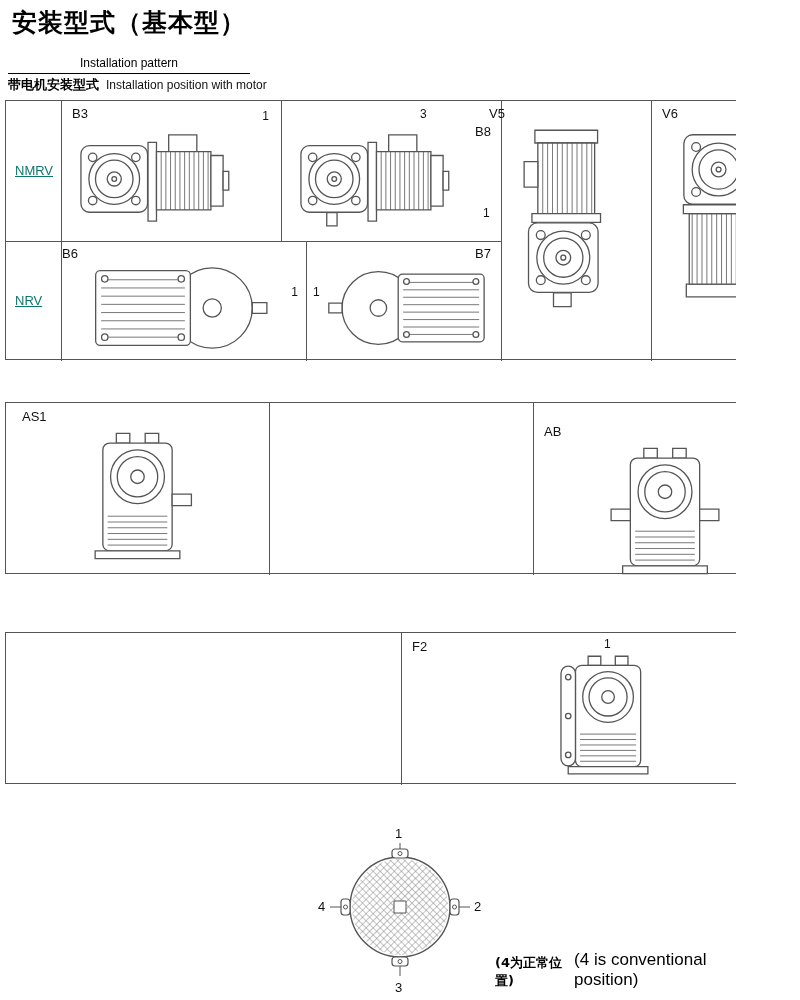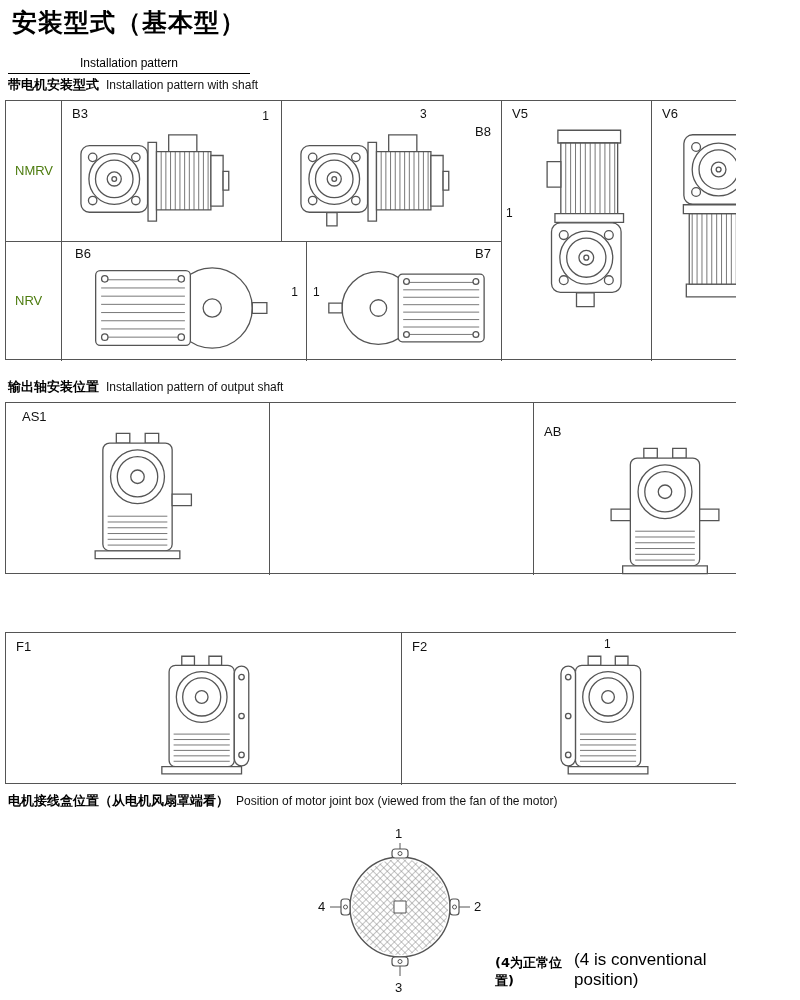--- a/index.html
+++ b/index.html
@@ -15,21 +15,21 @@
   .title-en { font-size:12px; margin-top:17px; }
   .sec-head { position:absolute; left:8px; display:flex; align-items:baseline; gap:7px; }
   .sec-zh { font-size:13px; font-weight:700; font-family:"DejaVu Sans", sans-serif; }
   .sec-en { font-size:12px; color:#111; }
   .tbl { position:absolute; border:1px solid #555; background:#fff; }
   .vline { position:absolute; width:1px; background:#555; }
   .hline { position:absolute; height:1px; background:#555; }
   .cell { position:absolute; }
   .cell-label { position:absolute; font-size:13px; color:#111; }
   .callout { position:absolute; font-size:12px; color:#111; }
-  .rowlbl { position:absolute; left:9px; font-size:13px; color:#4d7c0f; }
+  .rowlbl { position:absolute; left:9px; font-size:13px; color:#0f766e;text-decoration:underline; }
   .drawing { position:absolute; left:2px; right:2px; top:16px; bottom:2px;
     width:calc(100% - 4px); height:calc(100% - 18px); }
   .fan-label { position:absolute; font-size:13px; color:#111; }
   .note { position:absolute; display:flex; align-items:flex-end; gap:10px; }
   .note-zh { font-size:13px; font-weight:700; font-family:"DejaVu Sans", sans-serif; }
   .note-en { font-size:17px; }
   svg use, svg rect, svg circle, svg line, svg path { vector-effect:non-scaling-stroke; }
 </style>
 </head>
 <body>
@@ -97,21 +97,21 @@
     </defs>
   </svg>
 
   <div class="title-block">
     <div class="title-zh">安装型式（基本型）</div>
     <div class="title-en">Installation pattern</div>
   </div>
 
   <div class="sec-head" style="top:76px">
     <span class="sec-zh">带电机安装型式</span>
-    <span class="sec-en">Installation pattern with shaft</span>
+    <span class="sec-en">Installation position with motor</span>
   </div>
 
   <div class="tbl" style="left:5px;top:100px;width:790px;height:260px">
     <div class="vline" style="left:55px;top:0;height:260px"></div>
     <div class="vline" style="left:275px;top:0;height:140px"></div>
     <div class="vline" style="left:300px;top:140px;height:120px"></div>
     <div class="vline" style="left:495px;top:0;height:260px"></div>
     <div class="vline" style="left:645px;top:0;height:260px"></div>
     <div class="hline" style="left:0;top:140px;width:495px"></div>
 
@@ -130,41 +130,41 @@
     <div class="cell" style="left:276px;top:0;width:219px;height:140px">
       <span class="cell-label" style="right:10px;top:23px">B8</span>
       <span class="callout" style="left:138px;top:6px">3</span>
       <svg class="drawing" viewBox="0 0 218 130">
         <use href="#gb-front" x="12" y="30"></use>
         <rect x="40" y="102" width="11" height="14" fill="#fff" stroke="#555" stroke-width="1.3"></rect>
         <use href="#motor-h" x="84" y="15"></use>
       </svg>
     </div>
 
-    <div class="cell" style="left:496px;top:0;width:149px;height:260px">
+    <div class="cell" style="left:473px;top:0;width:149px;height:260px">
       <span class="cell-label" style="left:10px;top:5px">V5</span>
       <span class="callout" style="left:4px;top:105px">1</span>
       <svg class="drawing" style="top:18px" viewBox="0 0 148 240">
         <use href="#motor-v" x="44" y="8"></use>
         <use href="#gb-front" x="48" y="102"></use>
         <rect x="74" y="174" width="18" height="14" fill="#fff" stroke="#555" stroke-width="1.3"></rect>
       </svg>
     </div>
 
     <div class="cell" style="left:646px;top:0;width:144px;height:260px">
       <span class="cell-label" style="left:10px;top:5px">V6</span>
       <span class="callout" style="right:4px;top:150px">1</span>
       <svg class="drawing" style="top:18px" viewBox="0 0 143 240">
         <use href="#gb-front" x="30" y="12"></use>
         <use href="#motor-v" transform="translate(108,178) rotate(180)"></use>
       </svg>
     </div>
 
     <div class="cell" style="left:56px;top:140px;width:244px;height:120px">
-      <span class="cell-label" style="left:13px;top:5px">B6</span>
+      <span class="cell-label" style="left:0;top:5px">B6</span>
       <span class="callout" style="right:8px;top:44px">1</span>
       <svg class="drawing" viewBox="0 0 230 112">
         <circle cx="146" cy="56" r="44" fill="#fff" stroke="#555" stroke-width="1.3"></circle>
         <circle cx="146" cy="56" r="10" fill="#fff" stroke="#555" stroke-width="1.3"></circle>
         <rect x="190" y="50" width="16" height="12" fill="#fff" stroke="#555" stroke-width="1.3"></rect>
         <use href="#gb-side" x="18" y="15"></use>
       </svg>
     </div>
 
     <div class="cell" style="left:301px;top:140px;width:194px;height:120px">
@@ -172,24 +172,20 @@
       <span class="callout" style="left:6px;top:44px">1</span>
       <svg class="drawing" viewBox="0 0 230 112">
         <circle cx="84" cy="56" r="44" fill="#fff" stroke="#555" stroke-width="1.3"></circle>
         <circle cx="84" cy="56" r="10" fill="#fff" stroke="#555" stroke-width="1.3"></circle>
         <rect x="24" y="50" width="16" height="12" fill="#fff" stroke="#555" stroke-width="1.3"></rect>
         <use href="#gb-side" x="108" y="15"></use>
       </svg>
     </div>
   </div>
 
-  <div class="sec-head" style="top:378px">
-    <span class="sec-zh">输出轴安装位置</span>
-    <span class="sec-en">Installation pattern of output shaft</span>
-  </div>
 
   <div class="tbl" style="left:5px;top:402px;width:790px;height:172px">
     <div class="vline" style="left:263px;top:0;height:172px"></div>
     <div class="vline" style="left:527px;top:0;height:172px"></div>
 
     <div class="cell" style="left:0;top:0;width:263px;height:172px">
       <span class="cell-label" style="left:16px;top:6px">AS1</span>
       <svg class="drawing" viewBox="0 0 262 160">
         <use href="#gb-stand" x="95" y="15"></use>
         <rect x="167" y="78" width="20" height="12" fill="#fff" stroke="#555" stroke-width="1.3"></rect>
@@ -204,42 +200,31 @@
         <rect x="167" y="78" width="20" height="12" fill="#fff" stroke="#555" stroke-width="1.3"></rect>
         <rect x="75" y="78" width="20" height="12" fill="#fff" stroke="#555" stroke-width="1.3"></rect>
       </svg>
     </div>
   </div>
 
 
   <div class="tbl" style="left:5px;top:632px;width:790px;height:152px">
     <div class="vline" style="left:395px;top:0;height:152px"></div>
 
-    <div class="cell" style="left:0;top:0;width:395px;height:152px">
-      <span class="cell-label" style="left:10px;top:6px">F1</span>
-      <svg class="drawing" viewBox="0 0 392 148">
-        <use href="#gb-stand" x="158" y="8"></use>
-        <use href="#flange-plate" x="230" y="19"></use>
-      </svg>
-    </div>
 
     <div class="cell" style="left:396px;top:0;width:394px;height:152px">
       <span class="cell-label" style="left:10px;top:6px">F2</span>
       <span class="callout" style="left:202px;top:4px">1</span>
       <svg class="drawing" viewBox="0 0 392 148">
         <use href="#gb-stand" x="170" y="8"></use>
         <use href="#flange-plate" x="154" y="19"></use>
       </svg>
     </div>
   </div>
 
-  <div class="sec-head" style="top:792px">
-    <span class="sec-zh">电机接线盒位置（从电机风扇罩端看）</span>
-    <span class="sec-en">Position of motor joint box (viewed from the fan of the motor)</span>
-  </div>
 
   <svg style="position:absolute;left:330px;top:843px" width="140" height="140" viewBox="0 0 140 140">
     <line x1="70" y1="6" x2="70" y2="0" stroke="#555" stroke-width="1"></line>
     <line x1="129" y1="64" x2="140" y2="64" stroke="#555" stroke-width="1"></line>
     <line x1="70" y1="123" x2="70" y2="133" stroke="#555" stroke-width="1"></line>
     <line x1="11" y1="64" x2="0" y2="64" stroke="#555" stroke-width="1"></line>
     <circle cx="70" cy="64" r="50" fill="#fff" stroke="#555" stroke-width="1.4"></circle>
     <circle cx="70" cy="64" r="48" fill="url(#h1)" stroke="none"></circle>
     <circle cx="70" cy="64" r="48" fill="url(#h2)" stroke="none"></circle>
     <rect x="62" y="6" width="16" height="9" rx="3" fill="#fff" stroke="#555" stroke-width="1.2"></rect>

